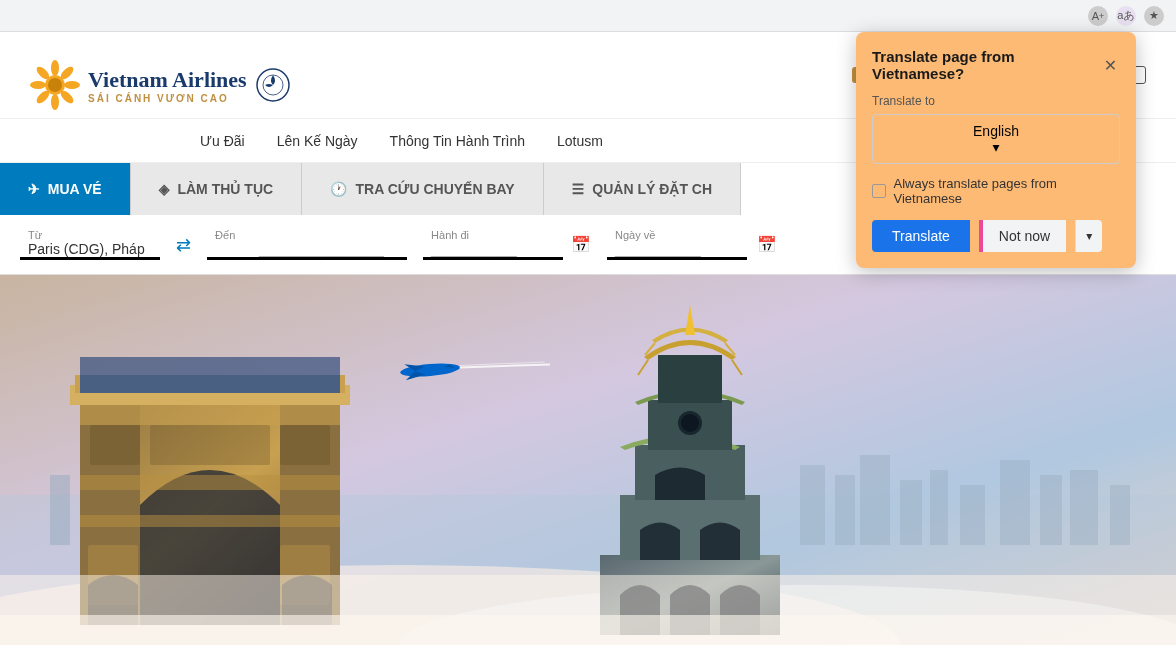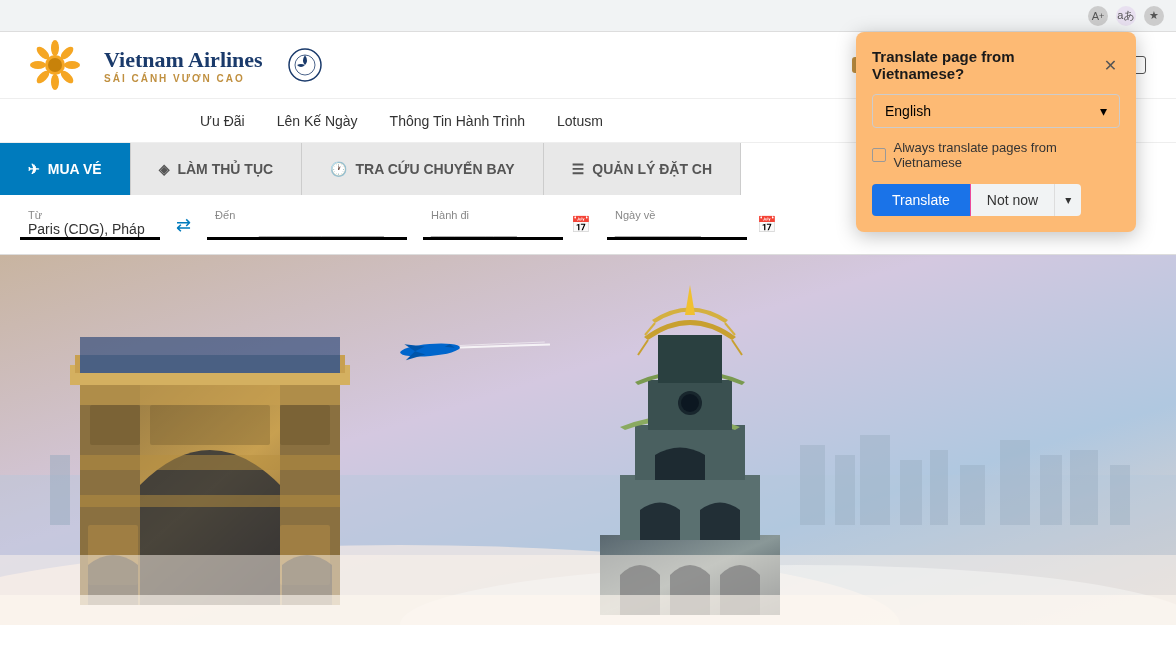--- a/index.html
+++ b/index.html
@@ -20,21 +20,21 @@
       width: 20px; height: 20px;
       border-radius: 50%;
       background: #ccc;
       display: flex; align-items: center; justify-content: center;
       font-size: 11px; color: #555; cursor: pointer;
     }
     .browser-icon.active { background: #e8e0f0; }
 
     
     .website { position: relative; }
-    .logo-area { display: flex; align-items: center; gap: 24px; }
+    .logo-area { display: flex; align-items: center; gap: 8px; margin-top: 20px; }
     .logo-text { display: flex; flex-direction: column; }
     .logo-title { font-size: 22px; font-weight: bold; color: #1a3a6b; font-family: 'Georgia', serif; }
     .logo-subtitle { font-size: 10px; color: #c09040; letter-spacing: 2px; font-weight: bold; }
 
     .header-right { display: flex; align-items: center; gap: 16px; font-size: 13px; }
     .header-link { color: #555; text-decoration: none; cursor: pointer; }
     .header-link.highlight { background: #c09040; color: #fff; padding: 2px 10px; border-radius: 3px; font-size: 11px; }
     .header-sep { color: #ccc; }
     .header-link.btn-outline { border: 1px solid #555; padding: 2px 10px; border-radius: 3px; font-size: 11px; }
 
@@ -122,58 +122,59 @@
       width: 100%;
       border: 1px solid #ccc;
       border-radius: 4px;
       padding: 8px 12px;
       font-size: 14px;
       display: flex;
       justify-content: space-between;
       align-items: center;
       cursor: pointer;
       margin-bottom: 12px;
+      flex-direction: column;
     }
     .popup-checkbox-row {
       display: flex;
       align-items: center;
       gap: 8px;
       margin-bottom: 14px;
       font-size: 13px;
       color: #333;
     }
     .popup-checkbox {
       width: 14px; height: 14px;
       border: 1px solid #999;
       border-radius: 2px;
       cursor: pointer;
     }
     .popup-actions {
       display: flex;
-      gap: 0;
+      gap: 9px;
     }
     .btn-translate {
       background: #1a73e8;
       color: #fff;
       border: none;
       border-radius: 4px 0 0 4px;
       padding: 8px 20px;
       font-size: 14px;
       cursor: pointer;
       font-weight: 500;
     }
     .btn-not-now {
       background: #f1f3f4;
       color: #333;
       border: none;
       border-radius: 0;
       padding: 8px 16px;
       font-size: 14px;
       cursor: pointer;
-      border-left: 1px solid #ec4899;
+      border-left: 4px solid #ec4899;
     }
     .btn-chevron {
       background: #f1f3f4;
       color: #333;
       border: none;
       border-radius: 0 4px 4px 0;
       padding: 8px 10px;
       font-size: 12px;
       cursor: pointer;
       border-left: 1px solid #ddd;
@@ -408,20 +409,21 @@
     </svg>
   </div>
 
 </div>
 
 <div class="translate-popup">
   <div class="popup-header">
     <span class="popup-title">Translate page from Vietnamese?</span>
     <div class="popup-close">✕</div>
   </div>
+  <div class="popup-label">Translate to</div>
   <div class="popup-select">
     <span>English</span>
     <span>▾</span>
   </div>
   <div class="popup-checkbox-row">
     <div class="popup-checkbox"></div>
     <span>Always translate pages from Vietnamese</span>
   </div>
   <div class="popup-actions">
     <button class="btn-translate">Translate</button>

